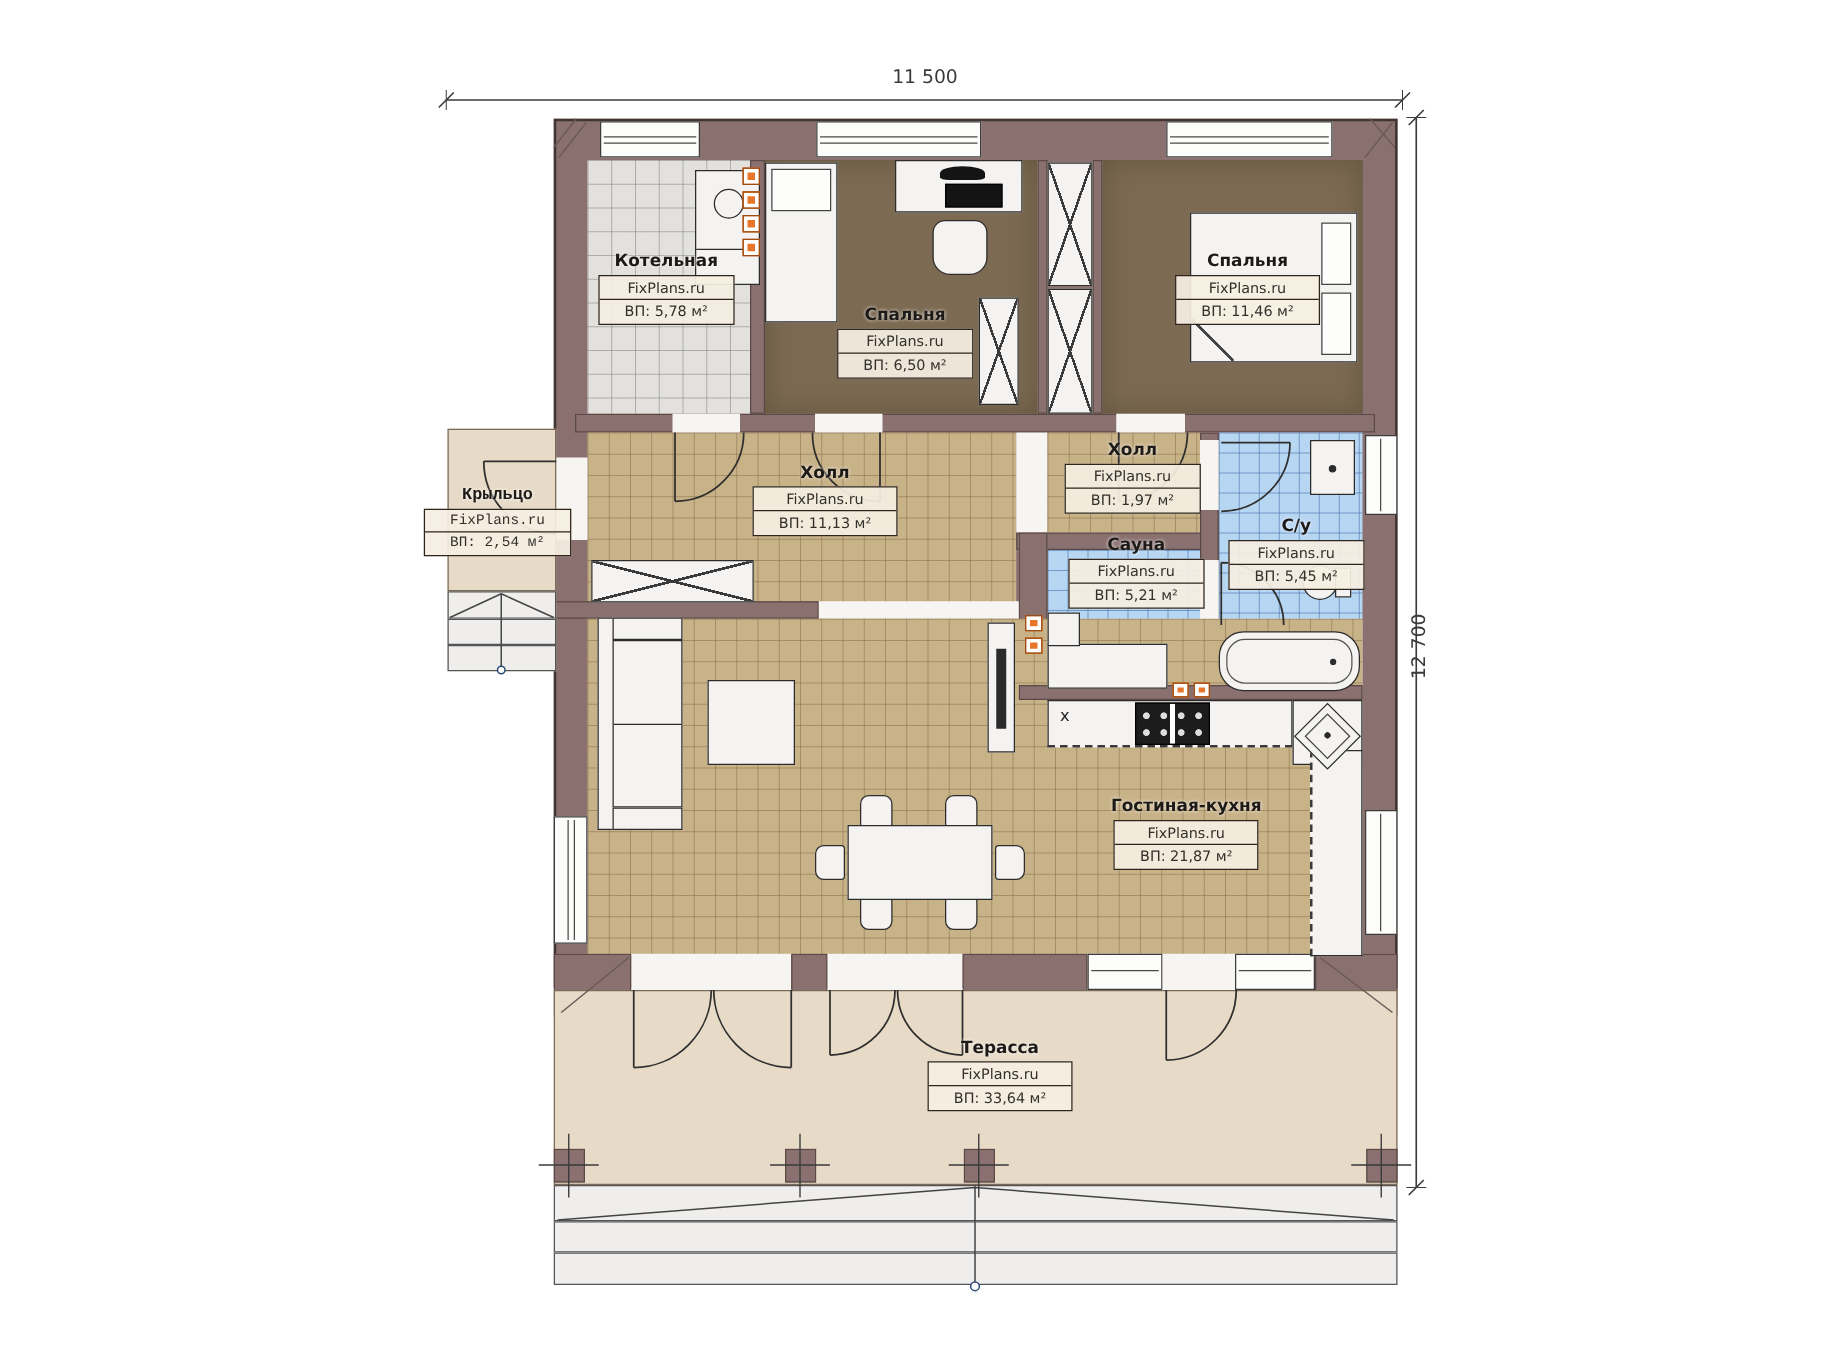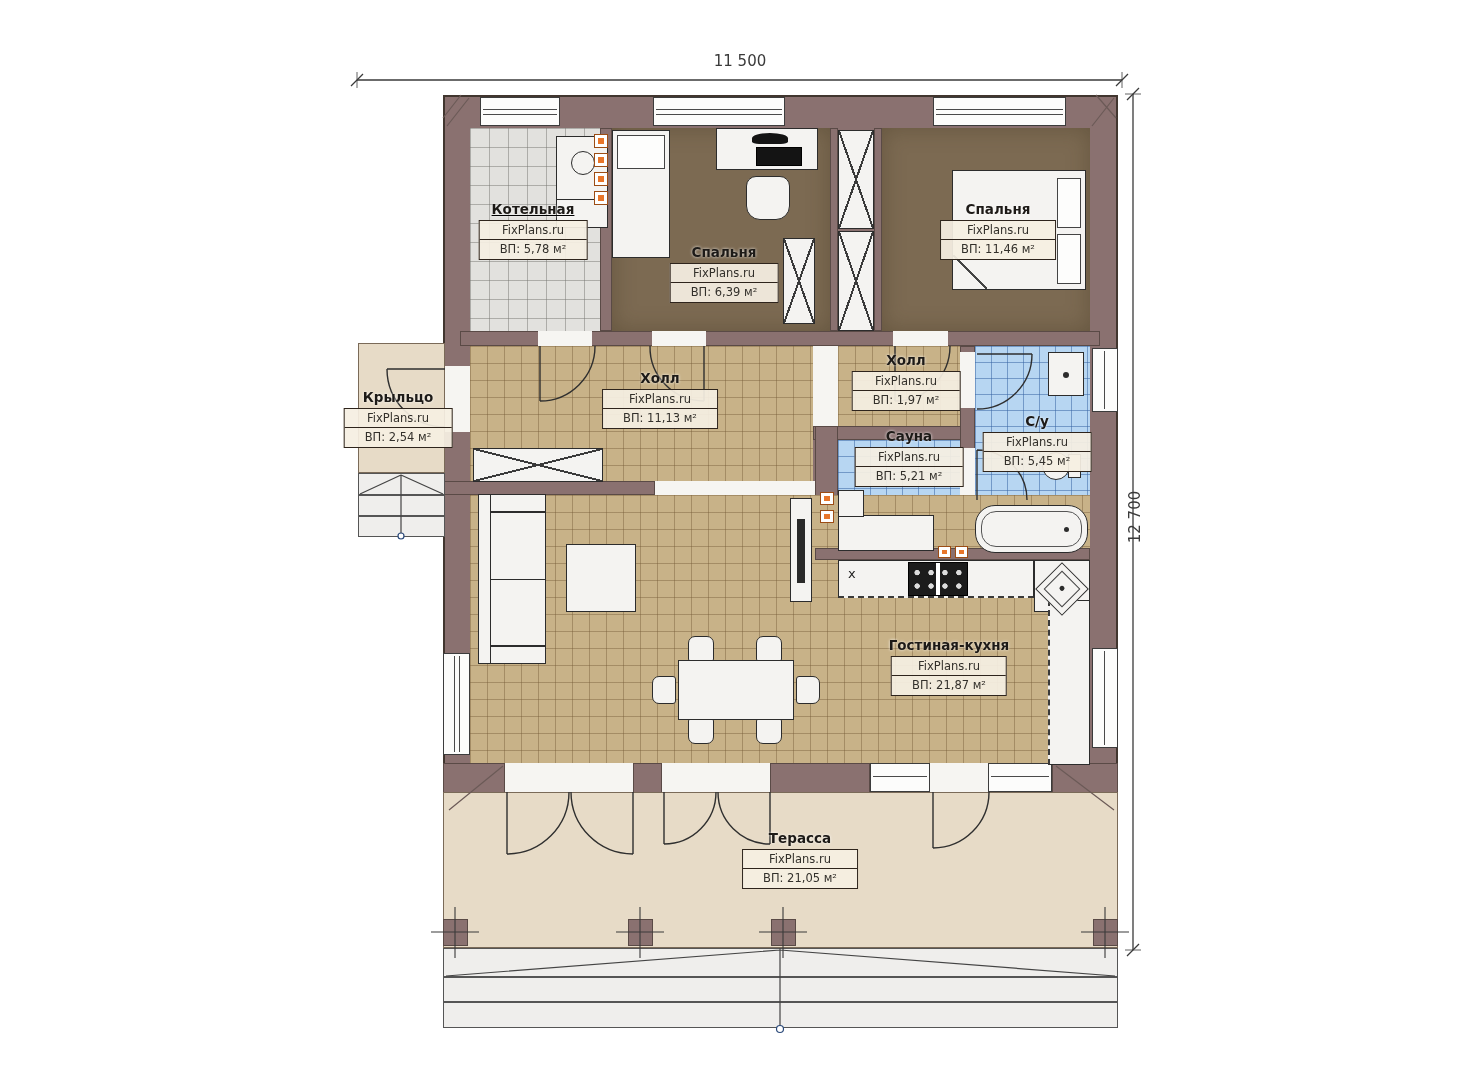--- a/index.html
+++ b/index.html
@@ -243,42 +243,42 @@
       <path d="M449,810 L503,766 M1056,766 L1114,810"></path>
     </g>
     <g stroke="#3a3a3a" stroke-width="1.1" fill="none">
       <path d="M455,907 L455,958 M431,932 L479,932"></path>
       <path d="M640,907 L640,958 M616,932 L664,932"></path>
       <path d="M783,907 L783,958 M759,932 L807,932"></path>
       <path d="M1105,907 L1105,958 M1081,932 L1129,932"></path>
     </g>
   </svg>
 
-  <div class="abs room-label" style="left:533px;top:201px;text-decoration:underline;">
+  <div class="abs room-label" style="left:533px;top:201px;">
     <div class="rname">Котельная</div>
     <div class="rbox">
       <div class="rbrand">FixPlans.ru</div>
       <div class="rarea">ВП: 5,78 м²</div>
     </div>
   </div>
   <div class="abs room-label" style="left:724px;top:244px;">
     <div class="rname">Спальня</div>
     <div class="rbox">
       <div class="rbrand">FixPlans.ru</div>
-      <div class="rarea">ВП: 6,39 м²</div>
+      <div class="rarea">ВП: 6,50 м²</div>
     </div>
   </div>
   <div class="abs room-label" style="left:998px;top:201px;">
     <div class="rname">Спальня</div>
     <div class="rbox">
       <div class="rbrand">FixPlans.ru</div>
       <div class="rarea">ВП: 11,46 м²</div>
     </div>
   </div>
-  <div class="abs room-label" style="left:398px;top:389px;">
+  <div class="abs room-label" style="left:398px;top:389px;font-family:Liberation Mono, monospace;">
     <div class="rname">Крыльцо</div>
     <div class="rbox">
       <div class="rbrand">FixPlans.ru</div>
       <div class="rarea">ВП: 2,54 м²</div>
     </div>
   </div>
   <div class="abs room-label" style="left:660px;top:370px;">
     <div class="rname">Холл</div>
     <div class="rbox">
       <div class="rbrand">FixPlans.ru</div>
@@ -310,17 +310,17 @@
     <div class="rname">Гостиная-кухня</div>
     <div class="rbox">
       <div class="rbrand">FixPlans.ru</div>
       <div class="rarea">ВП: 21,87 м²</div>
     </div>
   </div>
   <div class="abs room-label" style="left:800px;top:830px;">
     <div class="rname">Терасса</div>
     <div class="rbox">
       <div class="rbrand">FixPlans.ru</div>
-      <div class="rarea">ВП: 21,05 м²</div>
+      <div class="rarea">ВП: 33,64 м²</div>
     </div>
   </div>
 
 </div>
 
 </body></html>

